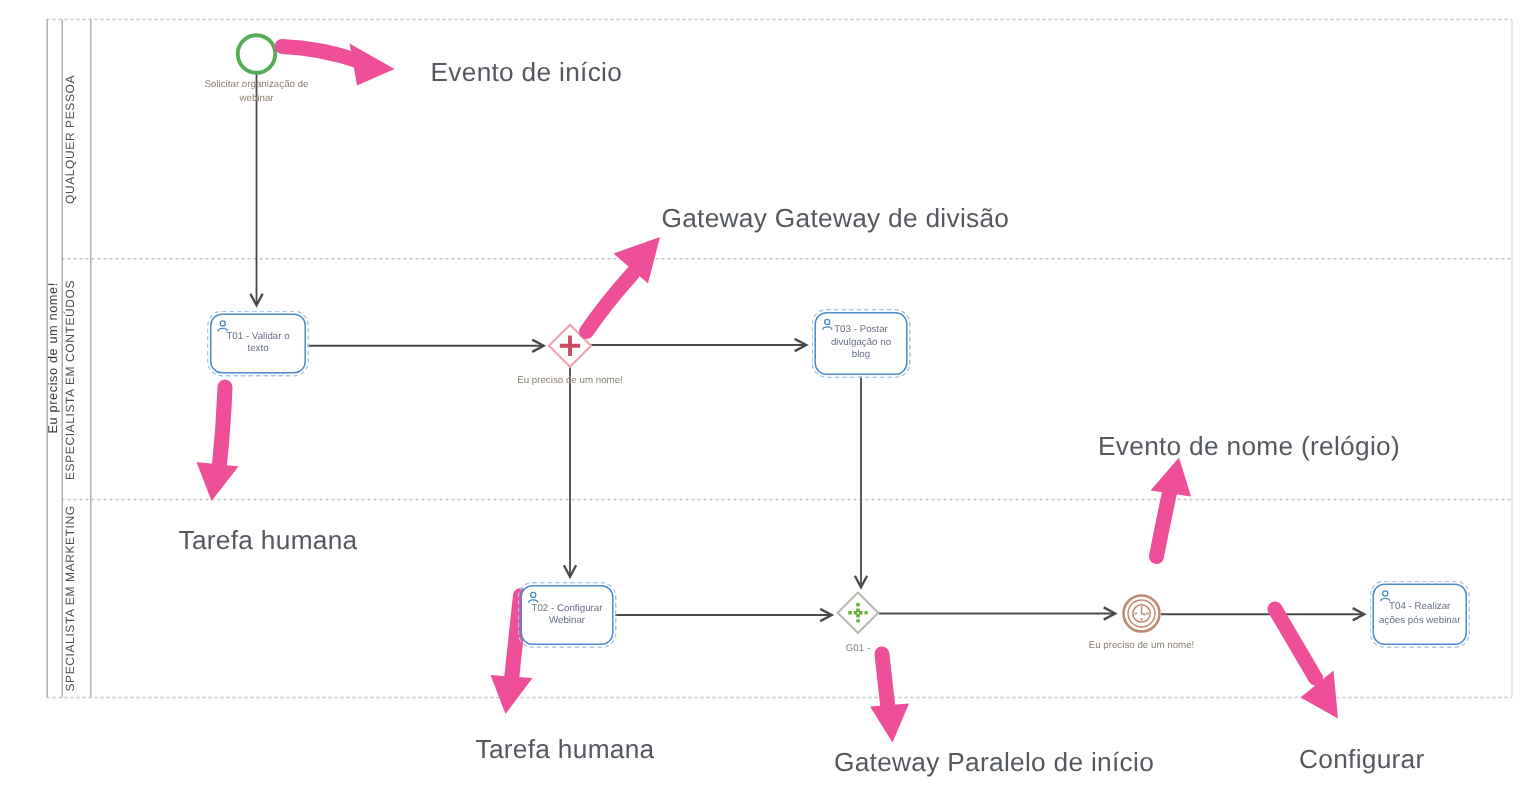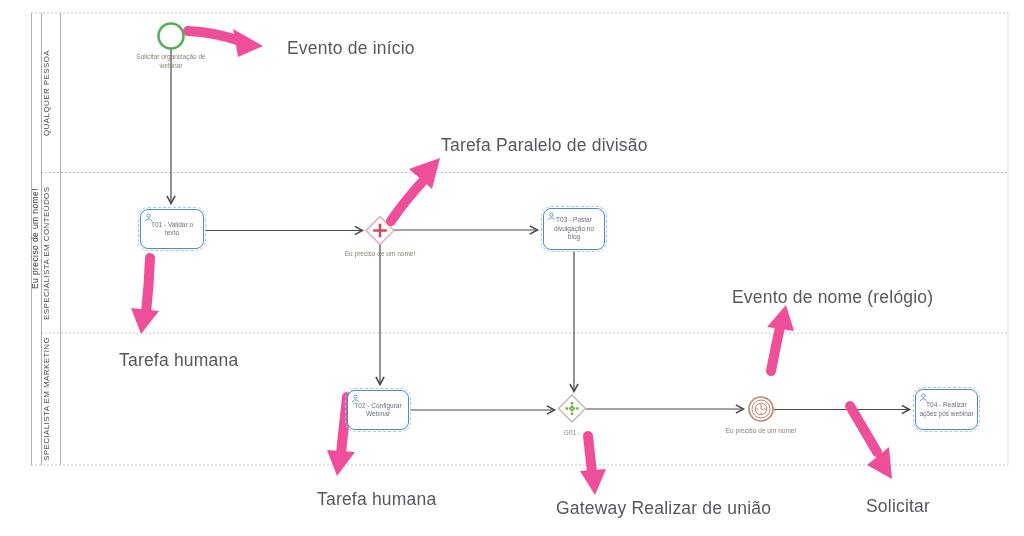--- a/index.html
+++ b/index.html
@@ -181,20 +181,20 @@
     </span>
     <span>T04 - Realizar ações pós webinar</span>
   </div>
 
   <div class="el-label" style="left:131px; top:53px; width:80px;">Solicitar organização de webinar</div>
   <div class="el-label" style="left:340px; top:250px; width:80px;">Eu preciso de um nome!</div>
   <div class="el-label" style="left:542px; top:429px; width:60px;">G01 -</div>
   <div class="el-label" style="left:721px; top:427px; width:80px;">Eu preciso de um nome!</div>
 
   <div class="note" style="left:287px; top:38px;">Evento de início</div>
-  <div class="note" style="left:441px; top:135px;">Tarefa Paralelo de divisão</div>
+  <div class="note" style="left:441px; top:135px;">Gateway Gateway de divisão</div>
   <div class="note" style="left:119px; top:350px;">Tarefa humana</div>
   <div class="note" style="left:732px; top:287px;">Evento de nome (relógio)</div>
   <div class="note" style="left:317px; top:489px;">Tarefa humana</div>
-  <div class="note" style="left:556px; top:498px;">Gateway Realizar de união</div>
-  <div class="note" style="left:866px; top:496px;">Solicitar</div>
+  <div class="note" style="left:556px; top:498px;">Gateway Paralelo de início</div>
+  <div class="note" style="left:866px; top:496px;">Configurar</div>
 
 </div>
 
 </body></html>

